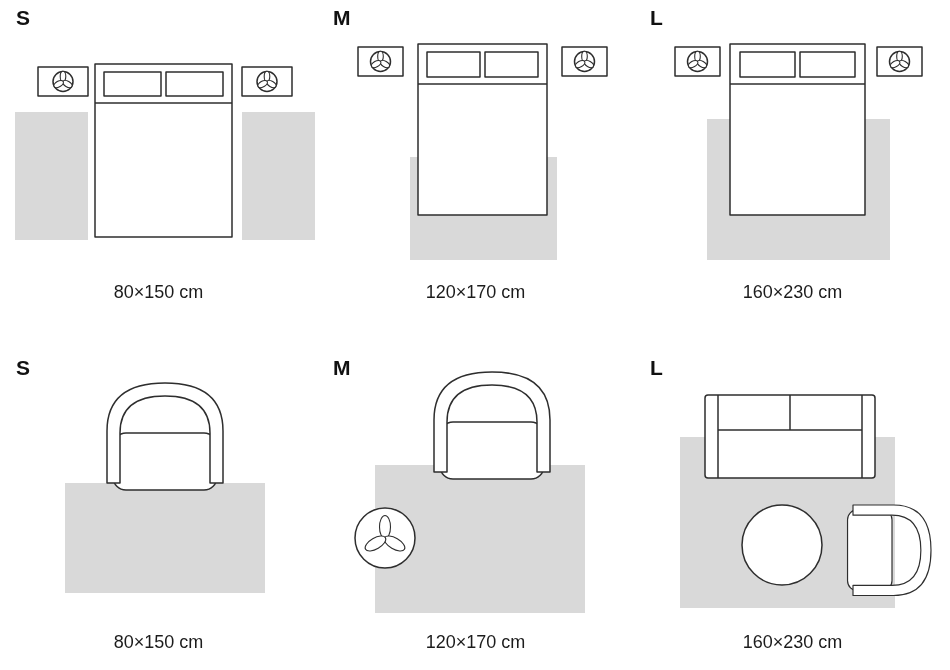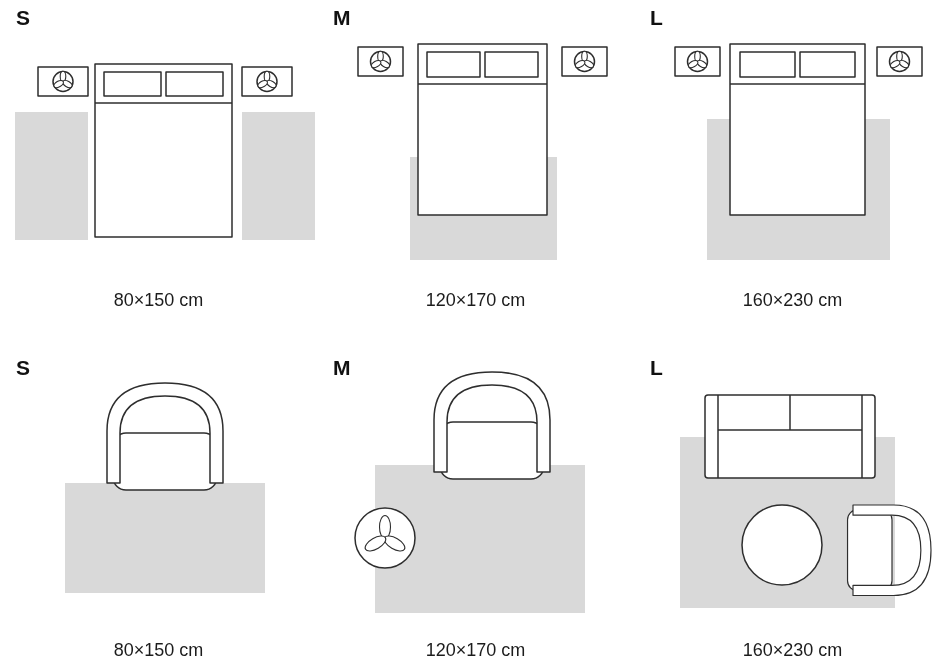--- a/index.html
+++ b/index.html
@@ -20,21 +20,20 @@
   .scene{ position:absolute; left:0; top:0; width:317px; height:320px; }
   .size-label{
     position:absolute; left:16px; top:6px;
     font-size:21px; font-weight:700; color:var(--label);
     z-index:2;
   }
   .caption{
     position:absolute; left:0; right:0; top:282px;
     text-align:center; font-size:18px; color:var(--caption);
     z-index:2;
-    margin-top:8px;
   }
   .rug{ fill:var(--rug); stroke:none; }
   .furn{ fill:#ffffff; stroke:var(--outline); stroke-width:1.5; stroke-linejoin:round; }
   .petal{ stroke-width:1.1; }
   .ln{ fill:none; stroke:var(--outline); stroke-width:1.5; stroke-linecap:butt; }
 </style>
 </head>
 <body>
 
 <div id="canvas">

